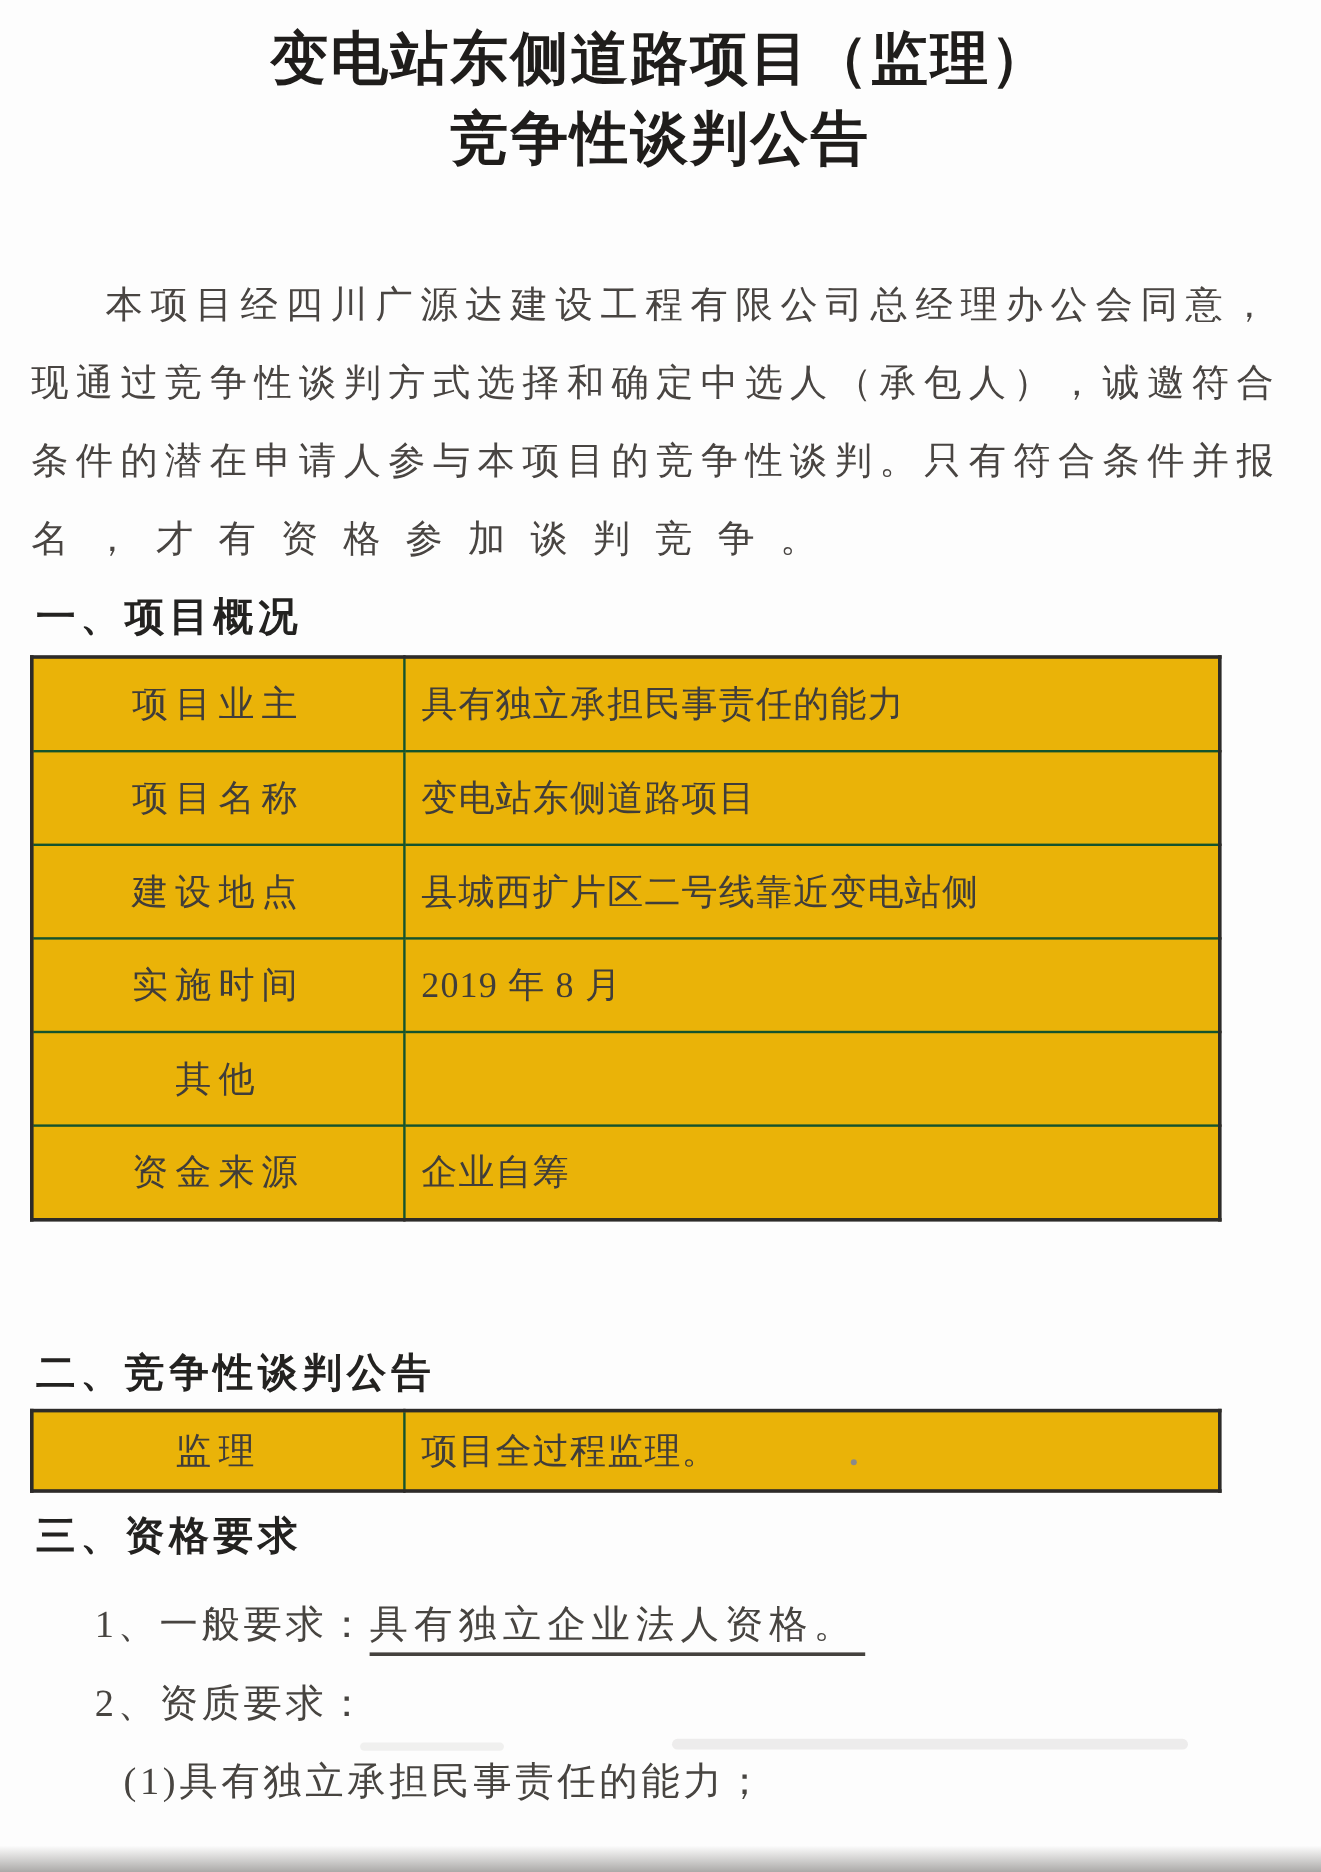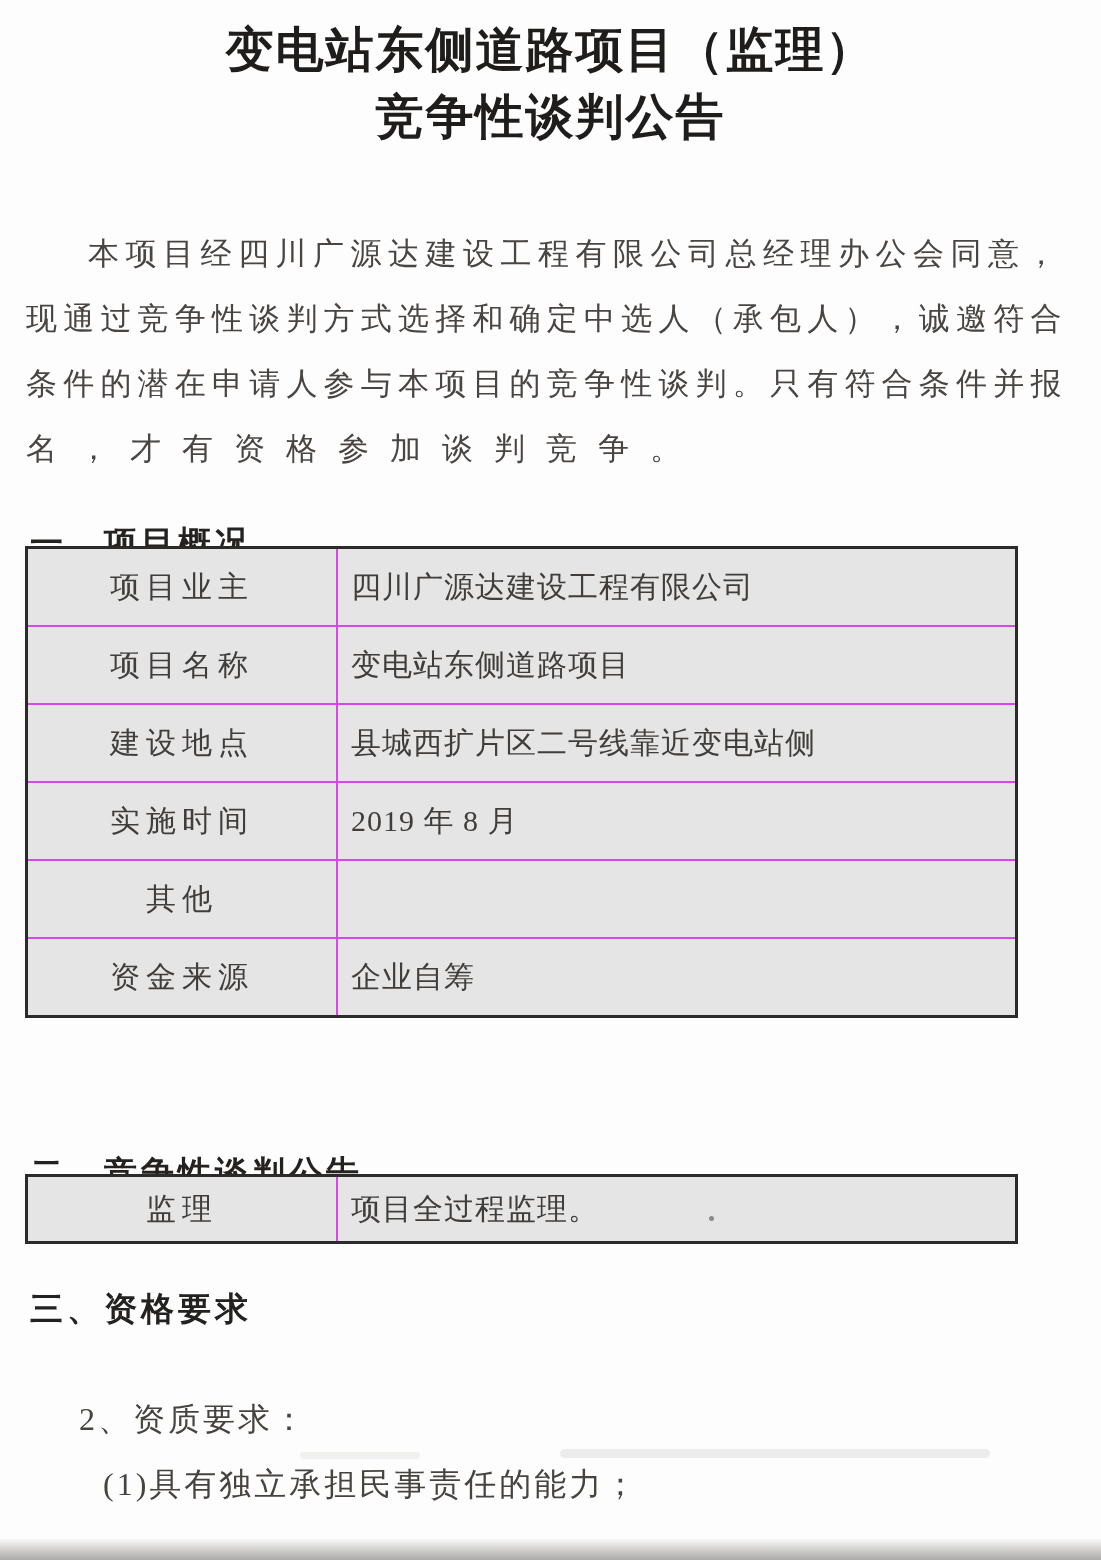--- a/index.html
+++ b/index.html
@@ -39,38 +39,37 @@
 
   
   .sec-heading {
     position: absolute; left: 30px;
     font-family: Liberation Serif, serif;
     font-weight: bold;
     font-size: 33px;
     color: #232220;
     letter-spacing: 4px;
     white-space: nowrap;
-    margin-top: 29px;
   }
   .heading-1 { top: 492px; }
   .heading-2 { top: 1122px; }
   .heading-3 { top: 1258px; }
 
   
   .info-table {
     position: absolute; left: 25px; width: 993px;
     border-collapse: collapse;
     table-layout: fixed;
     color: #403d3a;
     font-size: 30px;
     border: 3px solid #2d2b29;
   }
   .table-1 { top: 546px; }
   .table-2 { top: 1174px; }
-  .info-table td { border: 2px solid #d946ef; background: #e5e5e5; }
+  .info-table td { border: 2px solid #14532d; background: #eab308; }
   .table-1 td { height: 74px; }
   .table-2 td { height: 62px; }
   td.lab { width: 306px; text-align: center; letter-spacing: 6px; }
   td.val { padding-left: 13px; letter-spacing: 1px; }
 
   
   .item {
     position: absolute;
     color: #474440;
     font-size: 32px;
@@ -122,21 +121,21 @@
     <div class="line line-3">条件的潜在申请人参与本项目的竞争性谈判。只有符合条件并报</div>
     <div class="line line-4">名，才有资格参加谈判竞争。</div>
   </div>
 
   <div class="sec-heading heading-1">一、项目概况</div>
 
   <table class="info-table table-1">
     <tbody>
       <tr>
         <td class="lab">项目业主</td>
-        <td class="val">四川广源达建设工程有限公司</td>
+        <td class="val">具有独立承担民事责任的能力</td>
       </tr>
       <tr>
         <td class="lab">项目名称</td>
         <td class="val">变电站东侧道路项目</td>
       </tr>
       <tr>
         <td class="lab">建设地点</td>
         <td class="val">县城西扩片区二号线靠近变电站侧</td>
       </tr>
       <tr>
@@ -160,20 +159,23 @@
     <tbody>
       <tr>
         <td class="lab">监理</td>
         <td class="val">项目全过程监理。</td>
       </tr>
     </tbody>
   </table>
 
   <div class="sec-heading heading-3">三、资格要求</div>
 
+  <div class="item item-1">
+    <span>1、一般要求：</span><span class="underline">具有独立企业法人资格。</span>
+  </div>
   <div class="item item-2">2、资质要求：</div>
   <div class="item item-3">(1)具有独立承担民事责任的能力；</div>
 
   <div class="artifact-dot"></div>
   <div class="artifact-smudge-a"></div>
   <div class="artifact-smudge-b"></div>
   <div class="bottom-shade"></div>
 
 </div>
 

